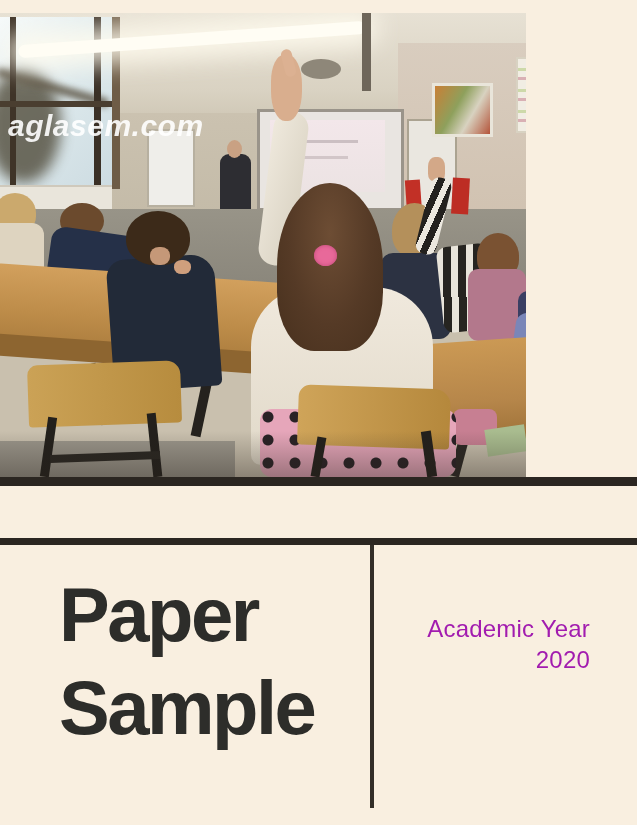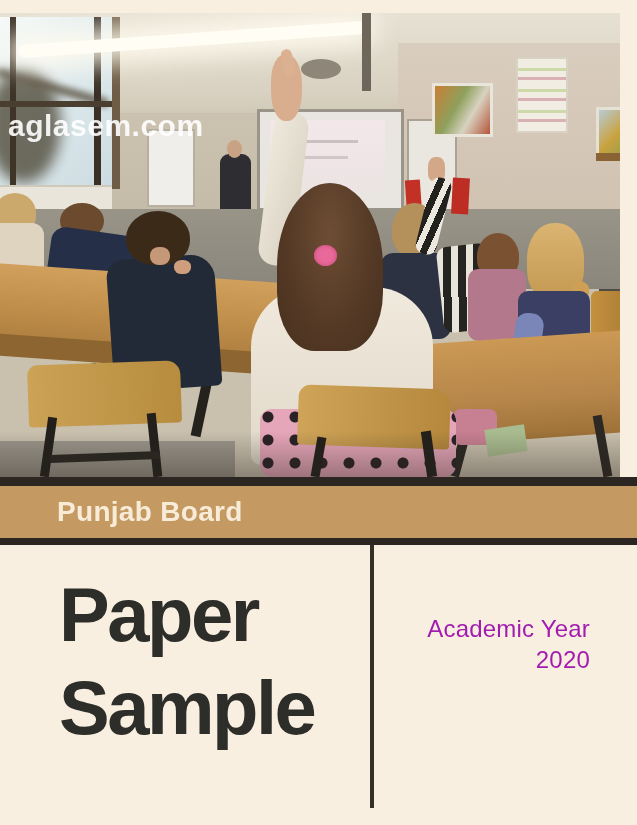--- a/index.html
+++ b/index.html
@@ -2,21 +2,21 @@
 <html><head>
 <meta charset="utf-8">
 <style>
   html,body{margin:0;padding:0;background:#555;}
   .page{
     position:relative;width:637px;height:825px;margin:0 auto;
     background:#f9efe0;overflow:hidden;
     font-family:"Liberation Sans", sans-serif;
   }
   
-  .photo{position:absolute;left:0;top:13px;width:620px;height:464px;overflow:hidden;background:#c9c0ae;}
+  .photo{position:absolute;left:0;top:13px;width:526px;height:464px;overflow:hidden;background:#c9c0ae;font-style:italic;}
   .photo *{position:absolute;}
   .ceiling{left:0;top:0;width:637px;height:112px;background:linear-gradient(180deg,#e7e1d4 0%,#d9d2c2 70%,#cdc5b3 100%);}
   .back-wall{left:0;top:100px;width:637px;height:130px;background:linear-gradient(180deg,#cbc2b0,#c2b9a6);}
   .right-wall{left:398px;top:30px;width:239px;height:210px;background:linear-gradient(180deg,#d9cdbf,#cfc0ae);}
   .light-bar{left:18px;top:20px;width:348px;height:13px;background:#fffdf4;border-radius:7px;
     transform:rotate(-4deg);box-shadow:0 0 24px 12px rgba(255,252,238,.85);}
   .windows{left:0;top:4px;width:118px;height:172px;background:linear-gradient(135deg,#f6fafa 0%,#dde9ec 45%,#ccdbe1 100%);}
   .tree-blob{left:-14px;top:55px;width:75px;height:115px;background:#47412f;border-radius:50%;filter:blur(7px);opacity:.75;}
   .tree-branch{left:-5px;top:70px;width:115px;height:9px;background:#584f3e;transform:rotate(16deg);filter:blur(3px);opacity:.8;}
   .win-bar-v1{left:10px;top:4px;width:6px;height:172px;background:#3f3428;}
@@ -190,23 +190,20 @@
     <div class="chair1-leg2"></div>
     <div class="chair1-bar"></div>
     <div class="chair2-back"></div>
     <div class="chair2-leg1"></div>
     <div class="chair2-leg2"></div>
     <div class="bottom-shade"></div>
     <div class="watermark">aglasem.com</div>
   </div>
 
   <div class="rule rule-top"></div>
-  <div class="tan-band">
-    <span>Punjab Board</span>
-  </div>
   <div class="rule rule-mid"></div>
 
   <div class="vrule"></div>
 
   <div class="title">
     <div>Paper</div>
     <div>Sample</div>
   </div>
 
   <div class="year">

